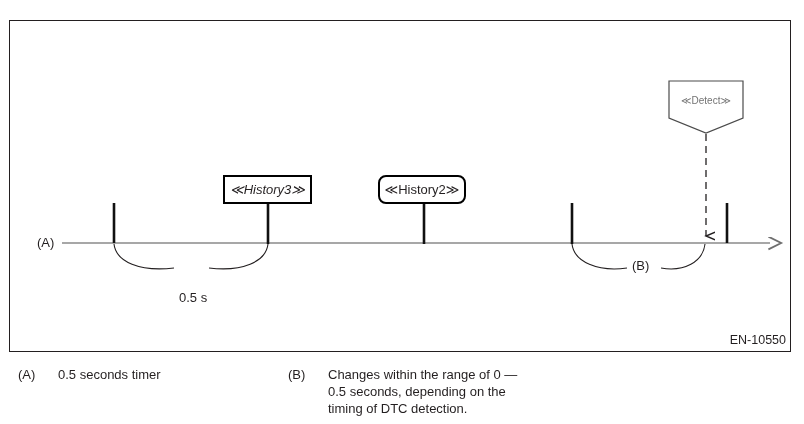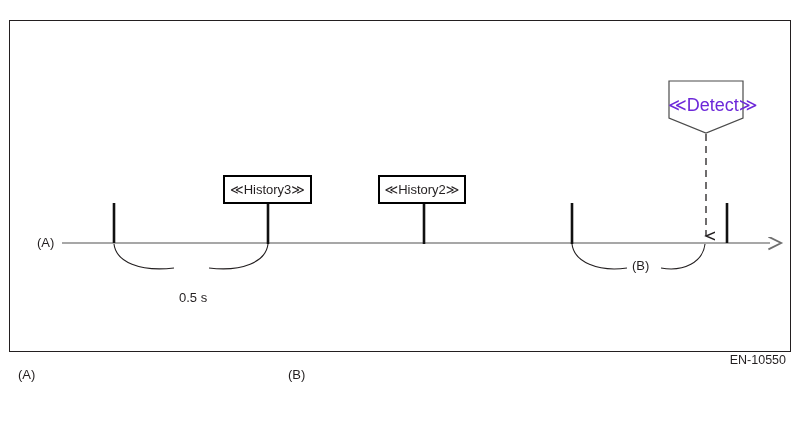--- a/index.html
+++ b/index.html
@@ -63,43 +63,43 @@
   .history-box .hb-label {
     line-height: 1;
     padding: 0 4px;
   }
   .detect-label {
     position: absolute;
     left: 668px;
     top: 96px;
     width: 76px;
     text-align: center;
-    font-size: 18px;
-    color: #6d28d9;
+    font-size: 10px;
+    color: #737373;
     white-space: nowrap;
     line-height: 1;
   }
 
   
   .axis-label {
     position: absolute;
     font-size: 13px;
     color: #231f20;
     white-space: nowrap;
     line-height: 1;
   }
   .lbl-a-axis  { left: 37px;  top: 236px; }
   .lbl-halfsec { left: 176px; top: 259px; background: #ffffff; padding: 0 3px; margin-top: 32px; }
   .lbl-b-curve { left: 629px; top: 259px; background: #ffffff; padding: 0 3px; }
 
   
   .figure-code {
     position: absolute;
     right: 18px;
-    top: 354px;
+    top: 334px;
     font-size: 12.5px;
     color: #231f20;
     white-space: nowrap;
     line-height: 1;
   }
 
   
   .legend {
     position: absolute;
     left: 0;
@@ -158,42 +158,46 @@
     <path d="M572,244 C574,262 598,272 627,268" fill="none" stroke="#231f20" stroke-width="1.1"></path>
     <path d="M705,244 C703,262 684,272 661,268" fill="none" stroke="#231f20" stroke-width="1.1"></path>
 
     <path d="M669,81 L743,81 L743,118 L706,133 L669,118 Z" fill="#ffffff" stroke="#4b4b4b" stroke-width="1.2" stroke-linejoin="miter"></path>
 
     <line x1="706" y1="134" x2="706" y2="236" stroke="#231f20" stroke-width="1.3" stroke-dasharray="7 5" marker-end="url(#dash-arrow)"></line>
   </svg>
 
   <div class="detect-label">≪Detect≫</div>
 
-  <div class="history-box" style="left:223px; top:175px; width:89px;">
+  <div class="history-box" style="left:223px; top:175px; width:89px;font-style:italic;">
     <span class="hb-label">≪History3≫</span>
   </div>
 
-  <div class="history-box" style="left:378px; top:175px; width:88px;">
+  <div class="history-box" style="left:378px; top:175px; width:88px;border-radius:8px;">
     <span class="hb-label">≪History2≫</span>
   </div>
 
 
   <div class="axis-label lbl-a-axis">(A)</div>
 
   <div class="axis-label lbl-halfsec">0.5 s</div>
 
   <div class="axis-label lbl-b-curve">(B)</div>
 
   <div class="figure-code">EN-10550</div>
 
   <div class="legend">
 
     <div class="legend-entry legend-a">
       <span class="key">(A)</span>
+      <span class="txt">0.5 seconds timer</span>
     </div>
 
     <div class="legend-entry legend-b">
       <span class="key">(B)</span>
+      <span class="txt">Changes within the range of 0 —
+0.5 seconds, depending on the
+timing of DTC detection.</span>
     </div>
 
   </div>
 
 </div>
 
 </body></html>

